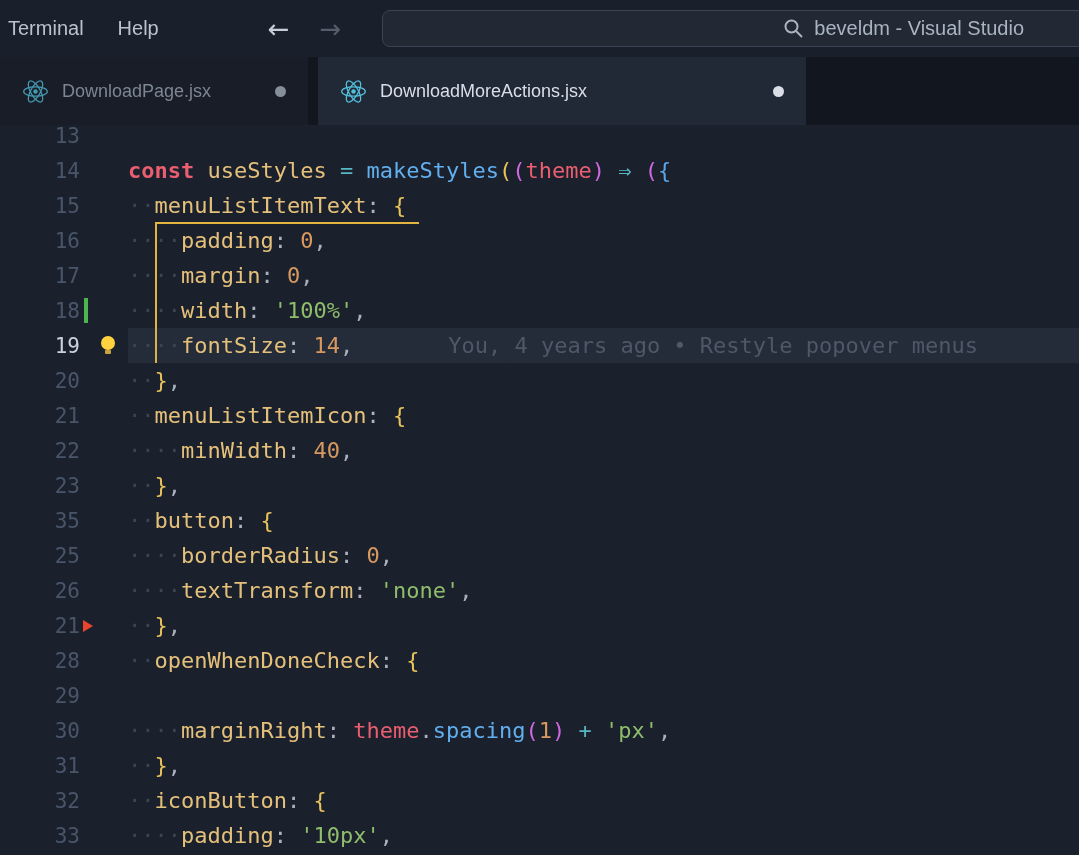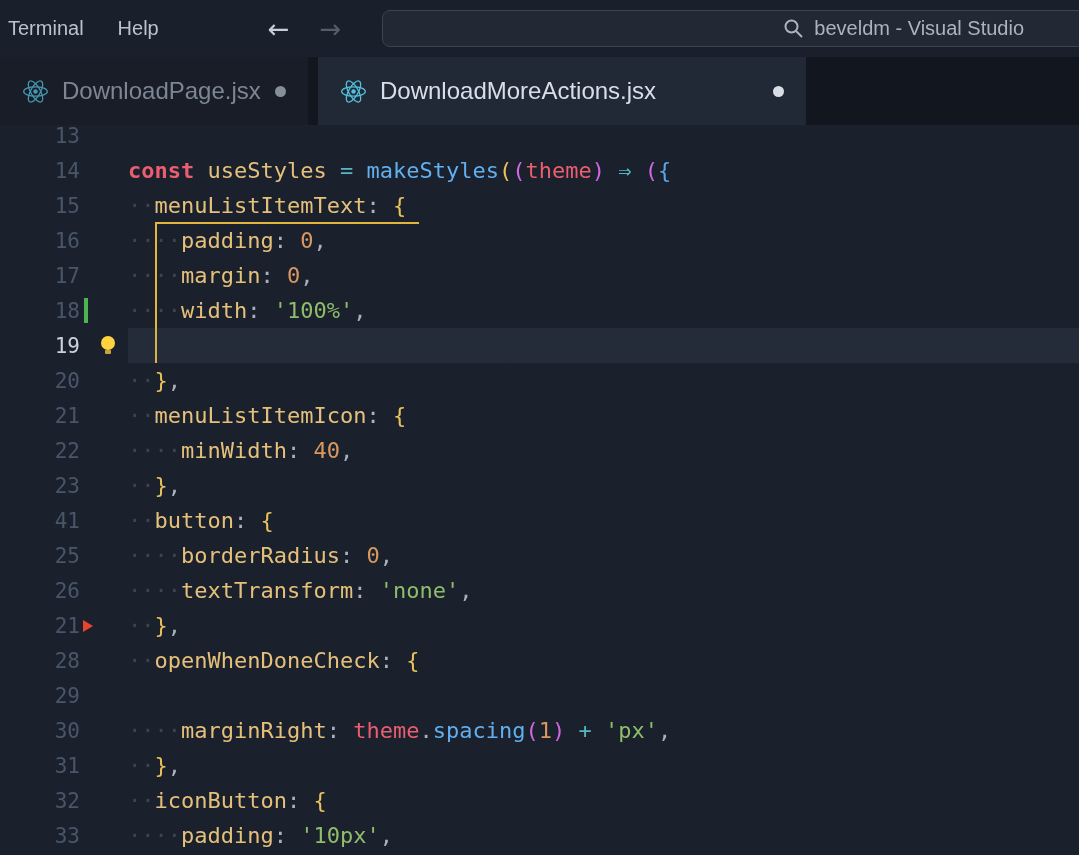--- a/index.html
+++ b/index.html
@@ -25,21 +25,21 @@
   .nav-arrow{font-size:26px;line-height:1;margin:0 15px;font-family:"DejaVu Sans",sans-serif;}
   .nav-back{color:#c8cfda;margin-left:92px;}
   .nav-fwd{color:#545d6b;}
   .command-center{flex:1;height:37px;margin-left:26px;margin-right:-24px;border:1px solid var(--border-input);
     background:var(--bg-input);border-radius:8px;position:relative;overflow:hidden;}
   .cc-content{position:absolute;left:400px;top:0;bottom:0;display:flex;align-items:center;gap:10px;
     color:#aab3c0;font-size:20px;white-space:nowrap;}
 
   
   .tabbar{position:absolute;top:57px;left:0;right:0;height:68px;background:var(--bg-tabstrip);display:flex;}
-  .tab{display:flex;align-items:center;gap:13px;padding:0 22px;height:100%;font-size:24px;}
+  .tab{display:flex;align-items:center;gap:13px;padding:0 22px;height:100%;font-size:18px;}
   .tab.inactive{width:308px;background:var(--bg-tab-inactive);color:var(--fg-dim);}
   .tab.active{width:488px;margin-left:10px;background:var(--bg-tab-active);color:#d9dfe8;}
   .tab .label{flex:1;white-space:nowrap;overflow:hidden;}
   .dot{width:11px;height:11px;border-radius:50%;flex:none;}
   .tab.inactive .dot{background:#868e99;}
   .tab.active .dot{background:#d9dee6;}
 
   
   .editor{position:absolute;top:125px;left:0;right:0;bottom:0;background:var(--bg-editor);overflow:hidden;}
   .lines{margin-top:-7px;}
@@ -161,20 +161,21 @@
         <div class="code"><span class="tok-ws">····</span><span class="tok-prop">width</span><span class="tok-punc">:</span><span class="tok-pln"> </span><span class="tok-str">'100%'</span><span class="tok-punc">,</span></div>
       </div>
       <div class="row cur">
         <div class="gutter">19</div>
         <div class="deco">
           <span class="bulb"><svg width="20" height="24" viewBox="0 0 20 24">
               <circle cx="10" cy="9" r="7" fill="#ffd23f"></circle>
               <rect x="7" y="16" width="6" height="4" rx="1" fill="#c9a43d"></rect>
             </svg></span>
         </div>
+        <div class="code"><span class="tok-ws">····</span><span class="tok-prop">fontSize</span><span class="tok-punc">:</span><span class="tok-pln"> </span><span class="tok-num">14</span><span class="tok-punc">,</span><span class="blame">You, 4 years ago • Restyle popover menus</span></div>
       </div>
       <div class="row">
         <div class="gutter">20</div>
         <div class="deco"></div>
         <div class="code"><span class="tok-ws">··</span><span class="tok-b1">}</span><span class="tok-punc">,</span></div>
       </div>
       <div class="row">
         <div class="gutter">21</div>
         <div class="deco"></div>
         <div class="code"><span class="tok-ws">··</span><span class="tok-prop">menuListItemIcon</span><span class="tok-punc">:</span><span class="tok-pln"> </span><span class="tok-b1">{</span></div>
@@ -183,21 +184,21 @@
         <div class="gutter">22</div>
         <div class="deco"></div>
         <div class="code"><span class="tok-ws">····</span><span class="tok-prop">minWidth</span><span class="tok-punc">:</span><span class="tok-pln"> </span><span class="tok-num">40</span><span class="tok-punc">,</span></div>
       </div>
       <div class="row">
         <div class="gutter">23</div>
         <div class="deco"></div>
         <div class="code"><span class="tok-ws">··</span><span class="tok-b1">}</span><span class="tok-punc">,</span></div>
       </div>
       <div class="row">
-        <div class="gutter">41</div>
+        <div class="gutter">35</div>
         <div class="deco"></div>
         <div class="code"><span class="tok-ws">··</span><span class="tok-prop">button</span><span class="tok-punc">:</span><span class="tok-pln"> </span><span class="tok-b1">{</span></div>
       </div>
       <div class="row">
         <div class="gutter">25</div>
         <div class="deco"></div>
         <div class="code"><span class="tok-ws">····</span><span class="tok-prop">borderRadius</span><span class="tok-punc">:</span><span class="tok-pln"> </span><span class="tok-num">0</span><span class="tok-punc">,</span></div>
       </div>
       <div class="row">
         <div class="gutter">26</div>

